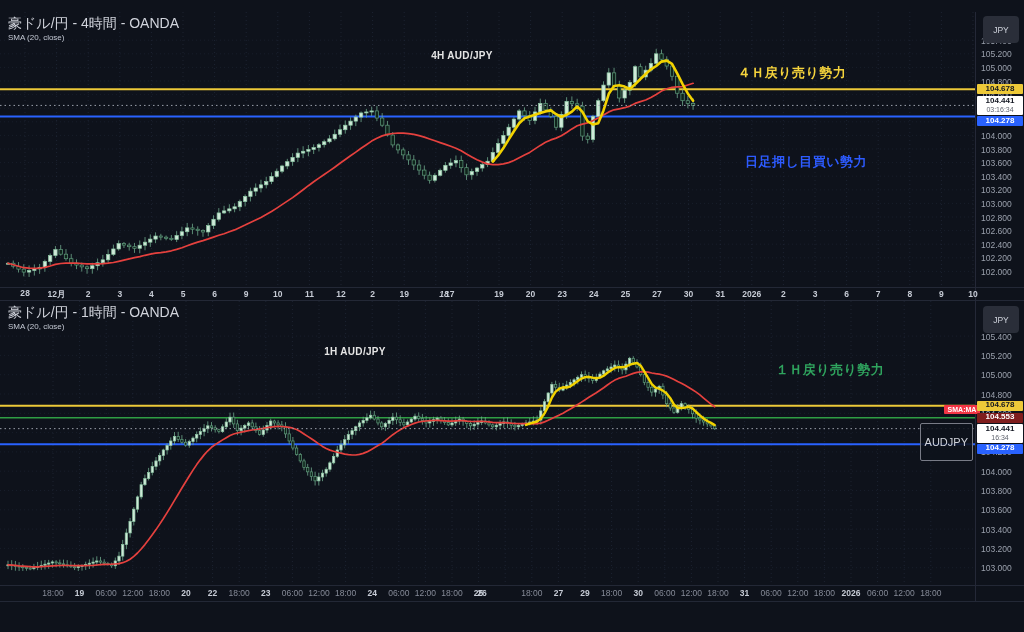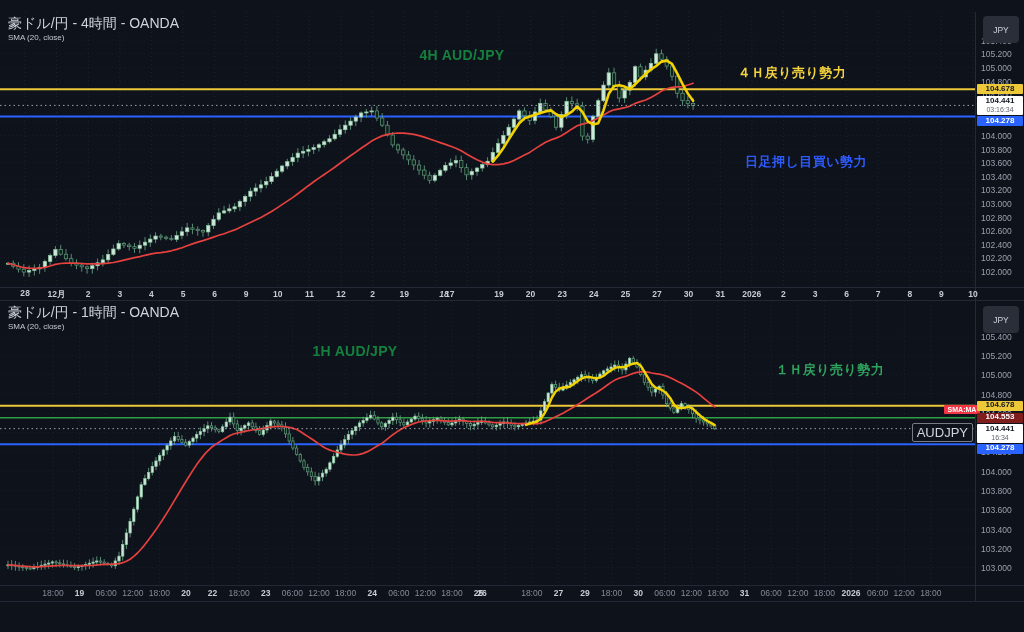--- a/index.html
+++ b/index.html
@@ -7,36 +7,36 @@
          font-family:"Liberation Sans","DejaVu Sans",sans-serif;}
   .topbar{position:absolute;left:0;top:0;width:1024px;height:12px;background:#1a1e29;z-index:6;
           display:flex;align-items:center;}
   .topbar span{color:#b9bec9;font-size:7.5px;margin-left:6px;white-space:nowrap;}
   svg.chart{position:absolute;left:0;top:0;z-index:1;}
   .hline{position:absolute;left:0;width:1024px;height:1px;background:#232836;z-index:3;}
   .vline{position:absolute;top:12px;height:589px;width:1px;background:#242837;z-index:3;}
   .legend{position:absolute;left:8px;z-index:5;color:#d1d4dc;line-height:1.25;}
   .legend .t1{font-size:14px;}
   .legend .t2{font-size:8px;color:#c4c9d4;}
-  .wm{position:absolute;transform:translate(-50%,-50%);color:#15803d;font-weight:bold;
-      font-size:14px;z-index:4;white-space:nowrap;letter-spacing:.3px;}
+  .wm{position:absolute;transform:translate(-50%,-50%);color:#e5e5e5;font-weight:bold;
+      font-size:10px;z-index:4;white-space:nowrap;letter-spacing:.3px;}
   .annot{position:absolute;transform:translate(-50%,-50%);font-weight:bold;font-size:13px;
          z-index:5;white-space:nowrap;letter-spacing:.5px;}
   .jpy{position:absolute;right:5px;width:36px;height:27px;background:#2a2e39;border-radius:4px;
        color:#cfd3dc;font-size:8.5px;font-weight:normal;display:flex;align-items:center;
        justify-content:center;z-index:6;}
   .ttick{position:absolute;transform:translateX(-50%);font-size:8.5px;color:#868b98;z-index:4;white-space:nowrap;}
   .ttick.day{color:#c6cbd5;font-weight:bold;}
   .ptick{position:absolute;left:981px;font-size:8.5px;color:#9aa0ac;z-index:4;}
   .badge{position:absolute;right:1px;width:46px;border-radius:1px;display:flex;flex-direction:column;
          align-items:center;justify-content:center;font-weight:bold;font-size:8px;line-height:1.1;z-index:7;}
   .badge .sub{font-weight:normal;font-size:7px;color:#60646e;}
   .badge.smabadge{width:36px;font-size:7px;z-index:6;}
   .sym-label{position:absolute;right:51px;border:1px solid #787b86;background:rgba(14,18,27,.88);
-             color:#d1d4dc;font-size:13px;padding:1px 4px;border-radius:2px;z-index:7;}
+             color:#d1d4dc;font-size:11px;padding:12px 4px;border-radius:2px;z-index:7;}
   .footer{position:absolute;left:0;top:605px;width:1024px;height:27px;background:#1e222d;z-index:6;
           display:flex;align-items:center;}
   .footer .logo{margin-left:16px;display:flex;align-items:center;}
   .footer .brand{color:#b2b5be;font-weight:bold;font-size:13px;margin-left:7px;}
   .labels{position:absolute;left:0;top:0;width:1024px;height:632px;z-index:4;pointer-events:none;}
 </style>
 </head>
 <body>
 
 <div class="stage">

